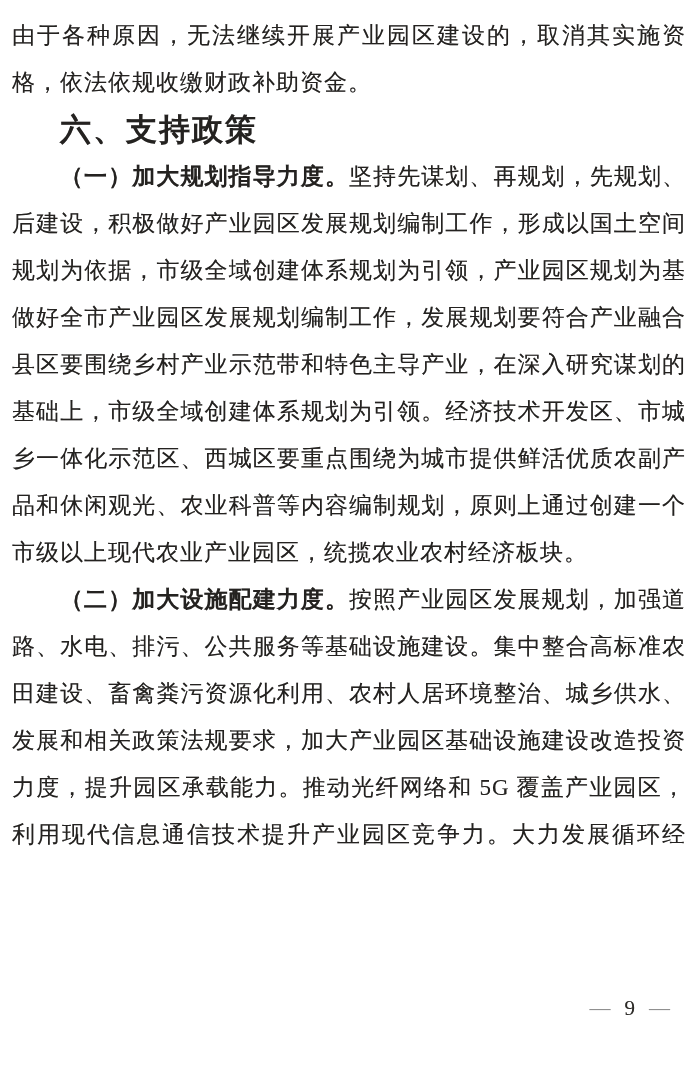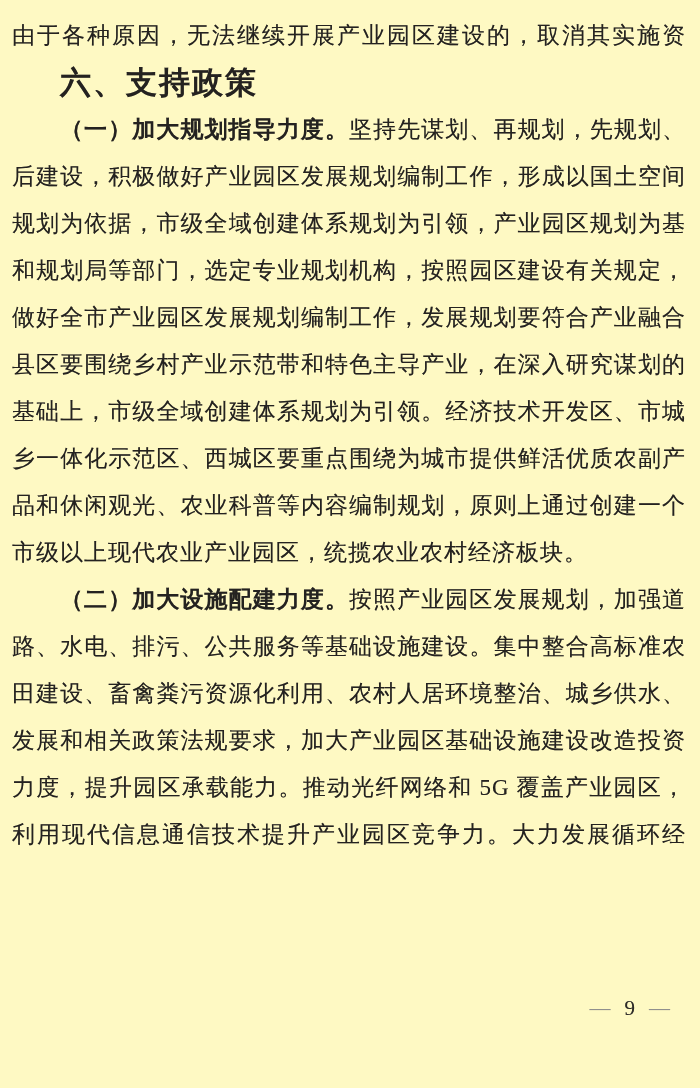--- a/index.html
+++ b/index.html
@@ -4,21 +4,21 @@
 <style>
   html, body {
     margin: 0;
     padding: 0;
     background: #e8e8e8;
   }
   .page {
     position: relative;
     width: 700px;
     height: 1088px;
-    background: #fef9c3;
+    background: #ffffff;
     overflow: hidden;
     font-family: "Liberation Serif", "DejaVu Serif", serif;
     color: #242220;
     text-shadow: 0 0 0.5px rgba(40,40,40,0.45);
   }
   .doc {
     position: absolute;
     left: 12px;
     top: 12px;
     width: 674px;
@@ -61,25 +61,25 @@
     color: #2d2b28;
     margin: 0 14px;
   }
 </style>
 </head>
 <body>
 
 <div class="page">
   <div class="doc">
       <div class="line body justify">由于各种原因，无法继续开展产业园区建设的，取消其实施资</div>
+      <div class="line body">格，依法依规收缴财政补助资金。</div>
       <div class="line heading indent">六、支持政策</div>
       <div class="line body indent justify"><span class="lead">（一）加大规划指导力度。</span><span>坚持先谋划、再规划，先规划、</span></div>
       <div class="line body justify">后建设，积极做好产业园区发展规划编制工作，形成以国土空间</div>
       <div class="line body justify">规划为依据，市级全域创建体系规划为引领，产业园区规划为基</div>
-      <div class="line body justify">和规划局等部门，选定专业规划机构，按照园区建设有关规定，</div>
       <div class="line body justify">做好全市产业园区发展规划编制工作，发展规划要符合产业融合</div>
       <div class="line body justify">县区要围绕乡村产业示范带和特色主导产业，在深入研究谋划的</div>
       <div class="line body justify">基础上，市级全域创建体系规划为引领。经济技术开发区、市城</div>
       <div class="line body justify">乡一体化示范区、西城区要重点围绕为城市提供鲜活优质农副产</div>
       <div class="line body justify">品和休闲观光、农业科普等内容编制规划，原则上通过创建一个</div>
       <div class="line body">市级以上现代农业产业园区，统揽农业农村经济板块。</div>
       <div class="line body indent justify"><span class="lead">（二）加大设施配建力度。</span><span>按照产业园区发展规划，加强道</span></div>
       <div class="line body justify">路、水电、排污、公共服务等基础设施建设。集中整合高标准农</div>
       <div class="line body justify">田建设、畜禽粪污资源化利用、农村人居环境整治、城乡供水、</div>
       <div class="line body justify">发展和相关政策法规要求，加大产业园区基础设施建设改造投资</div>

